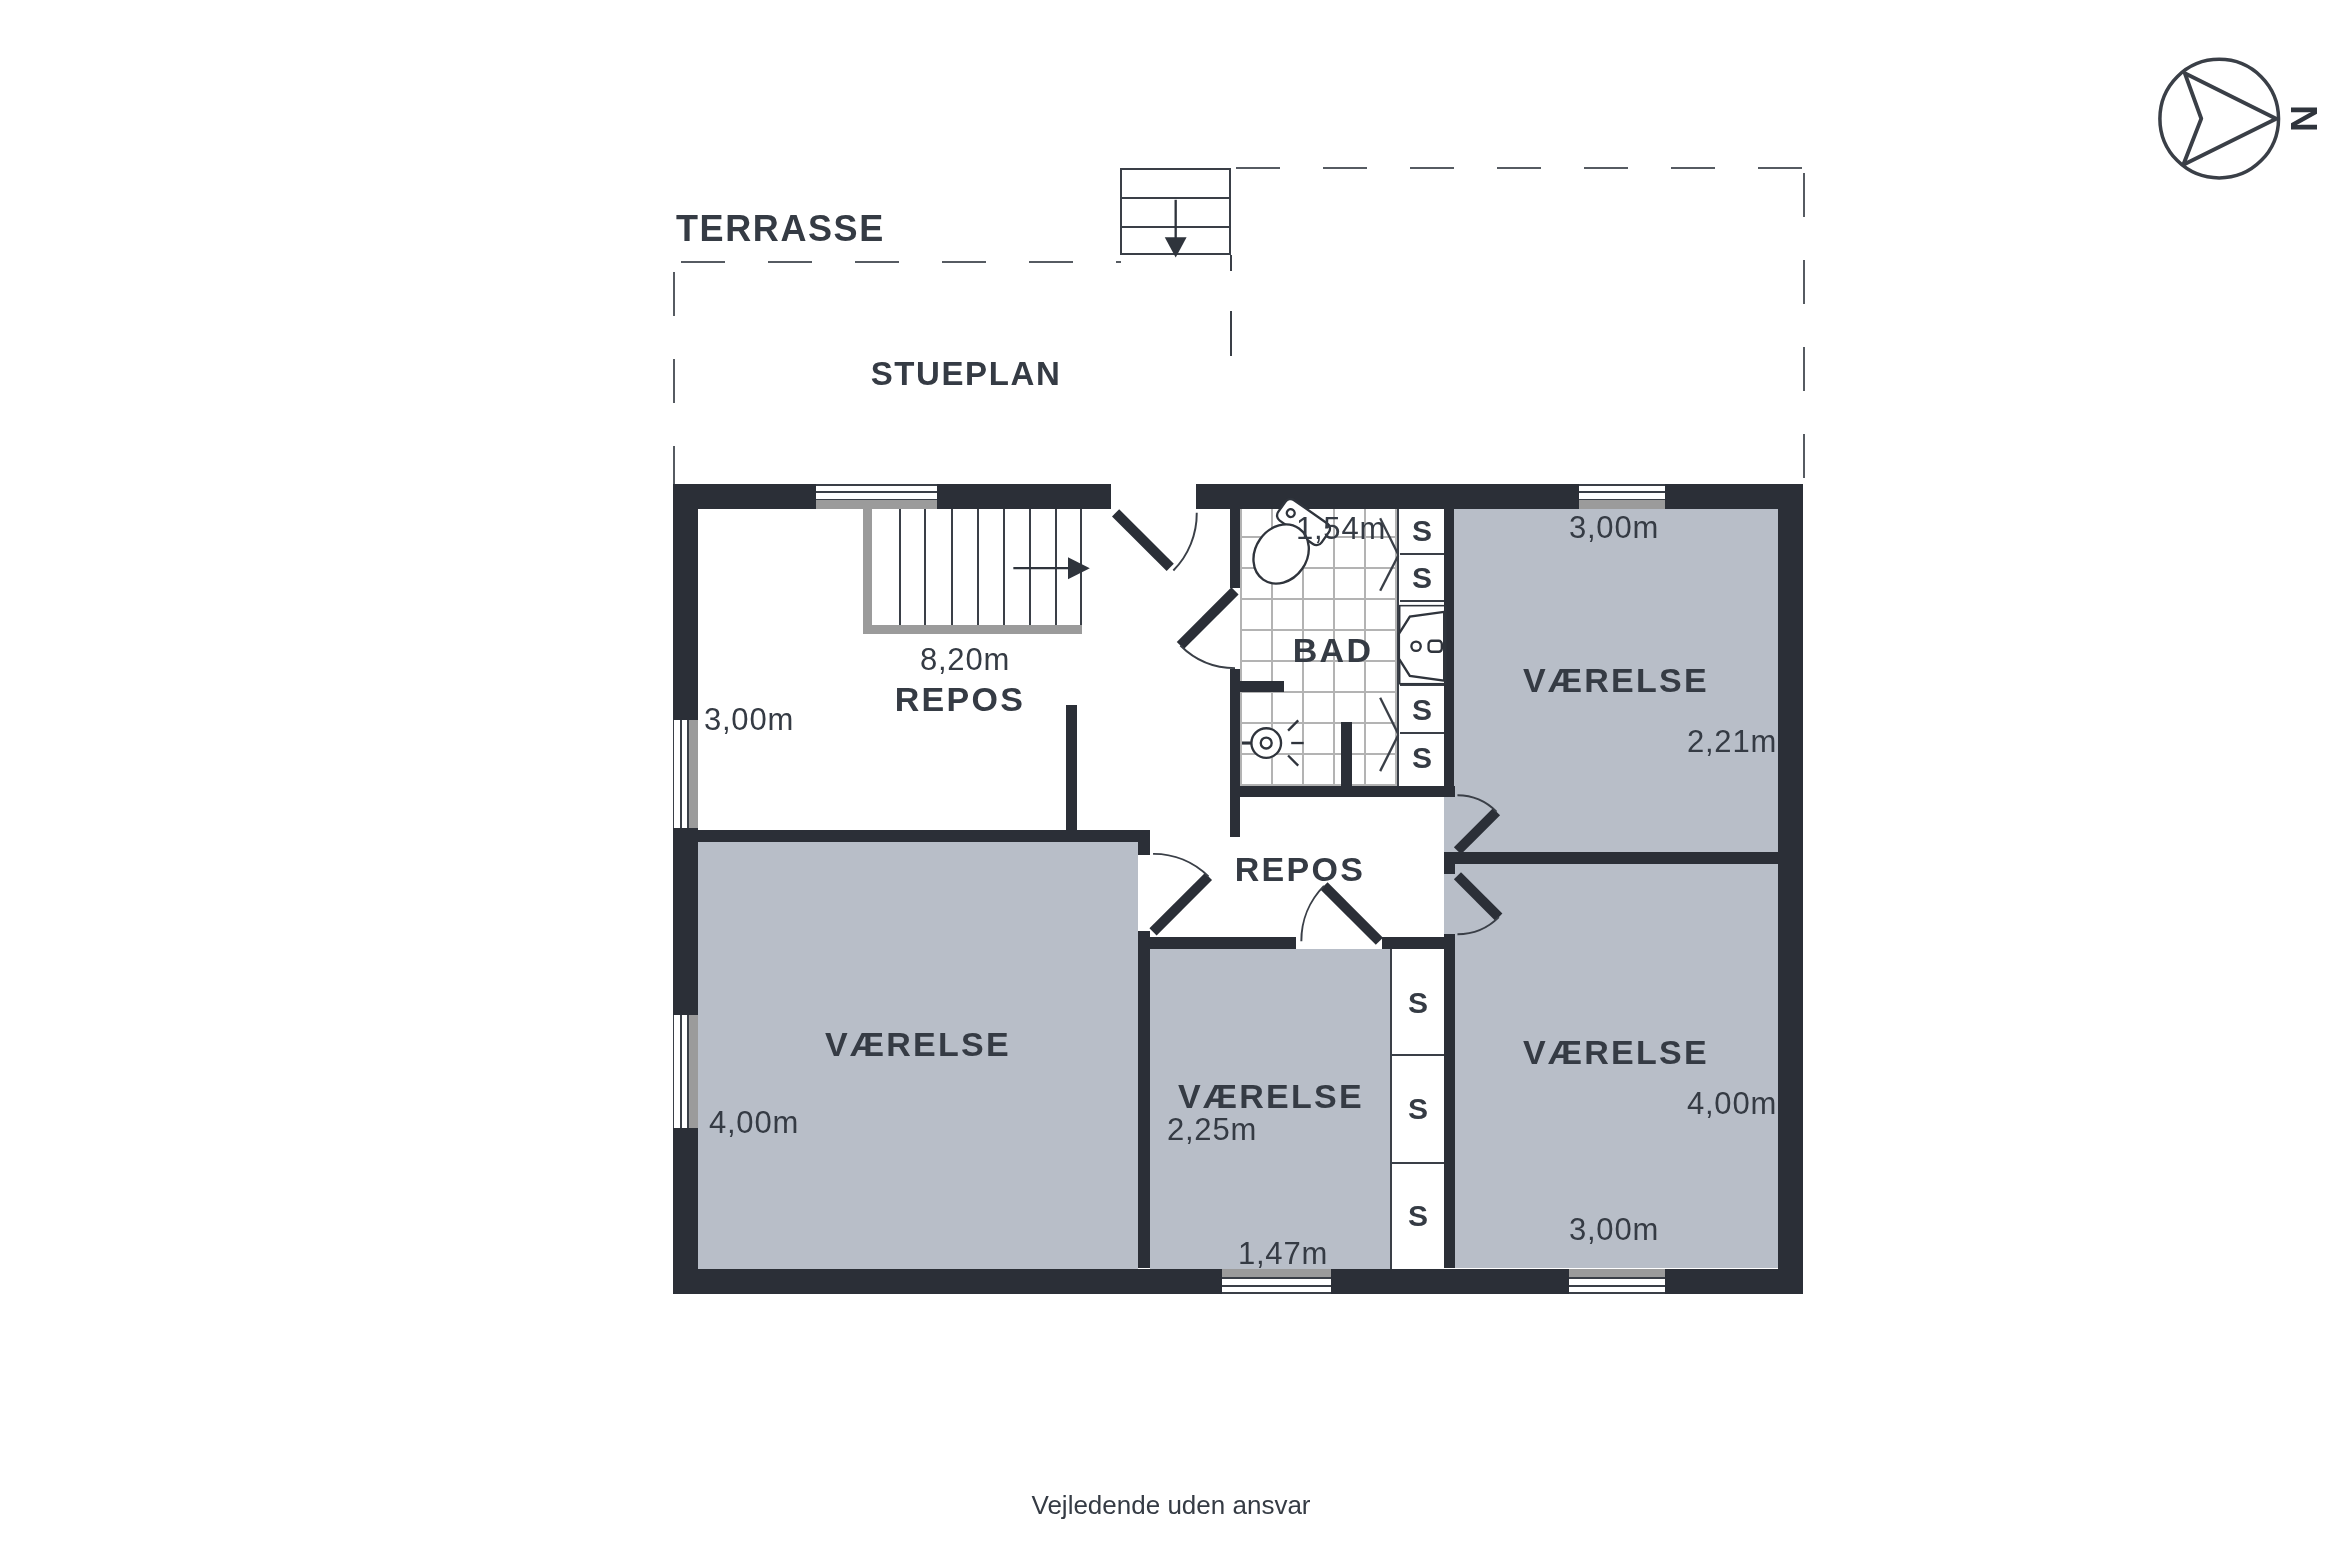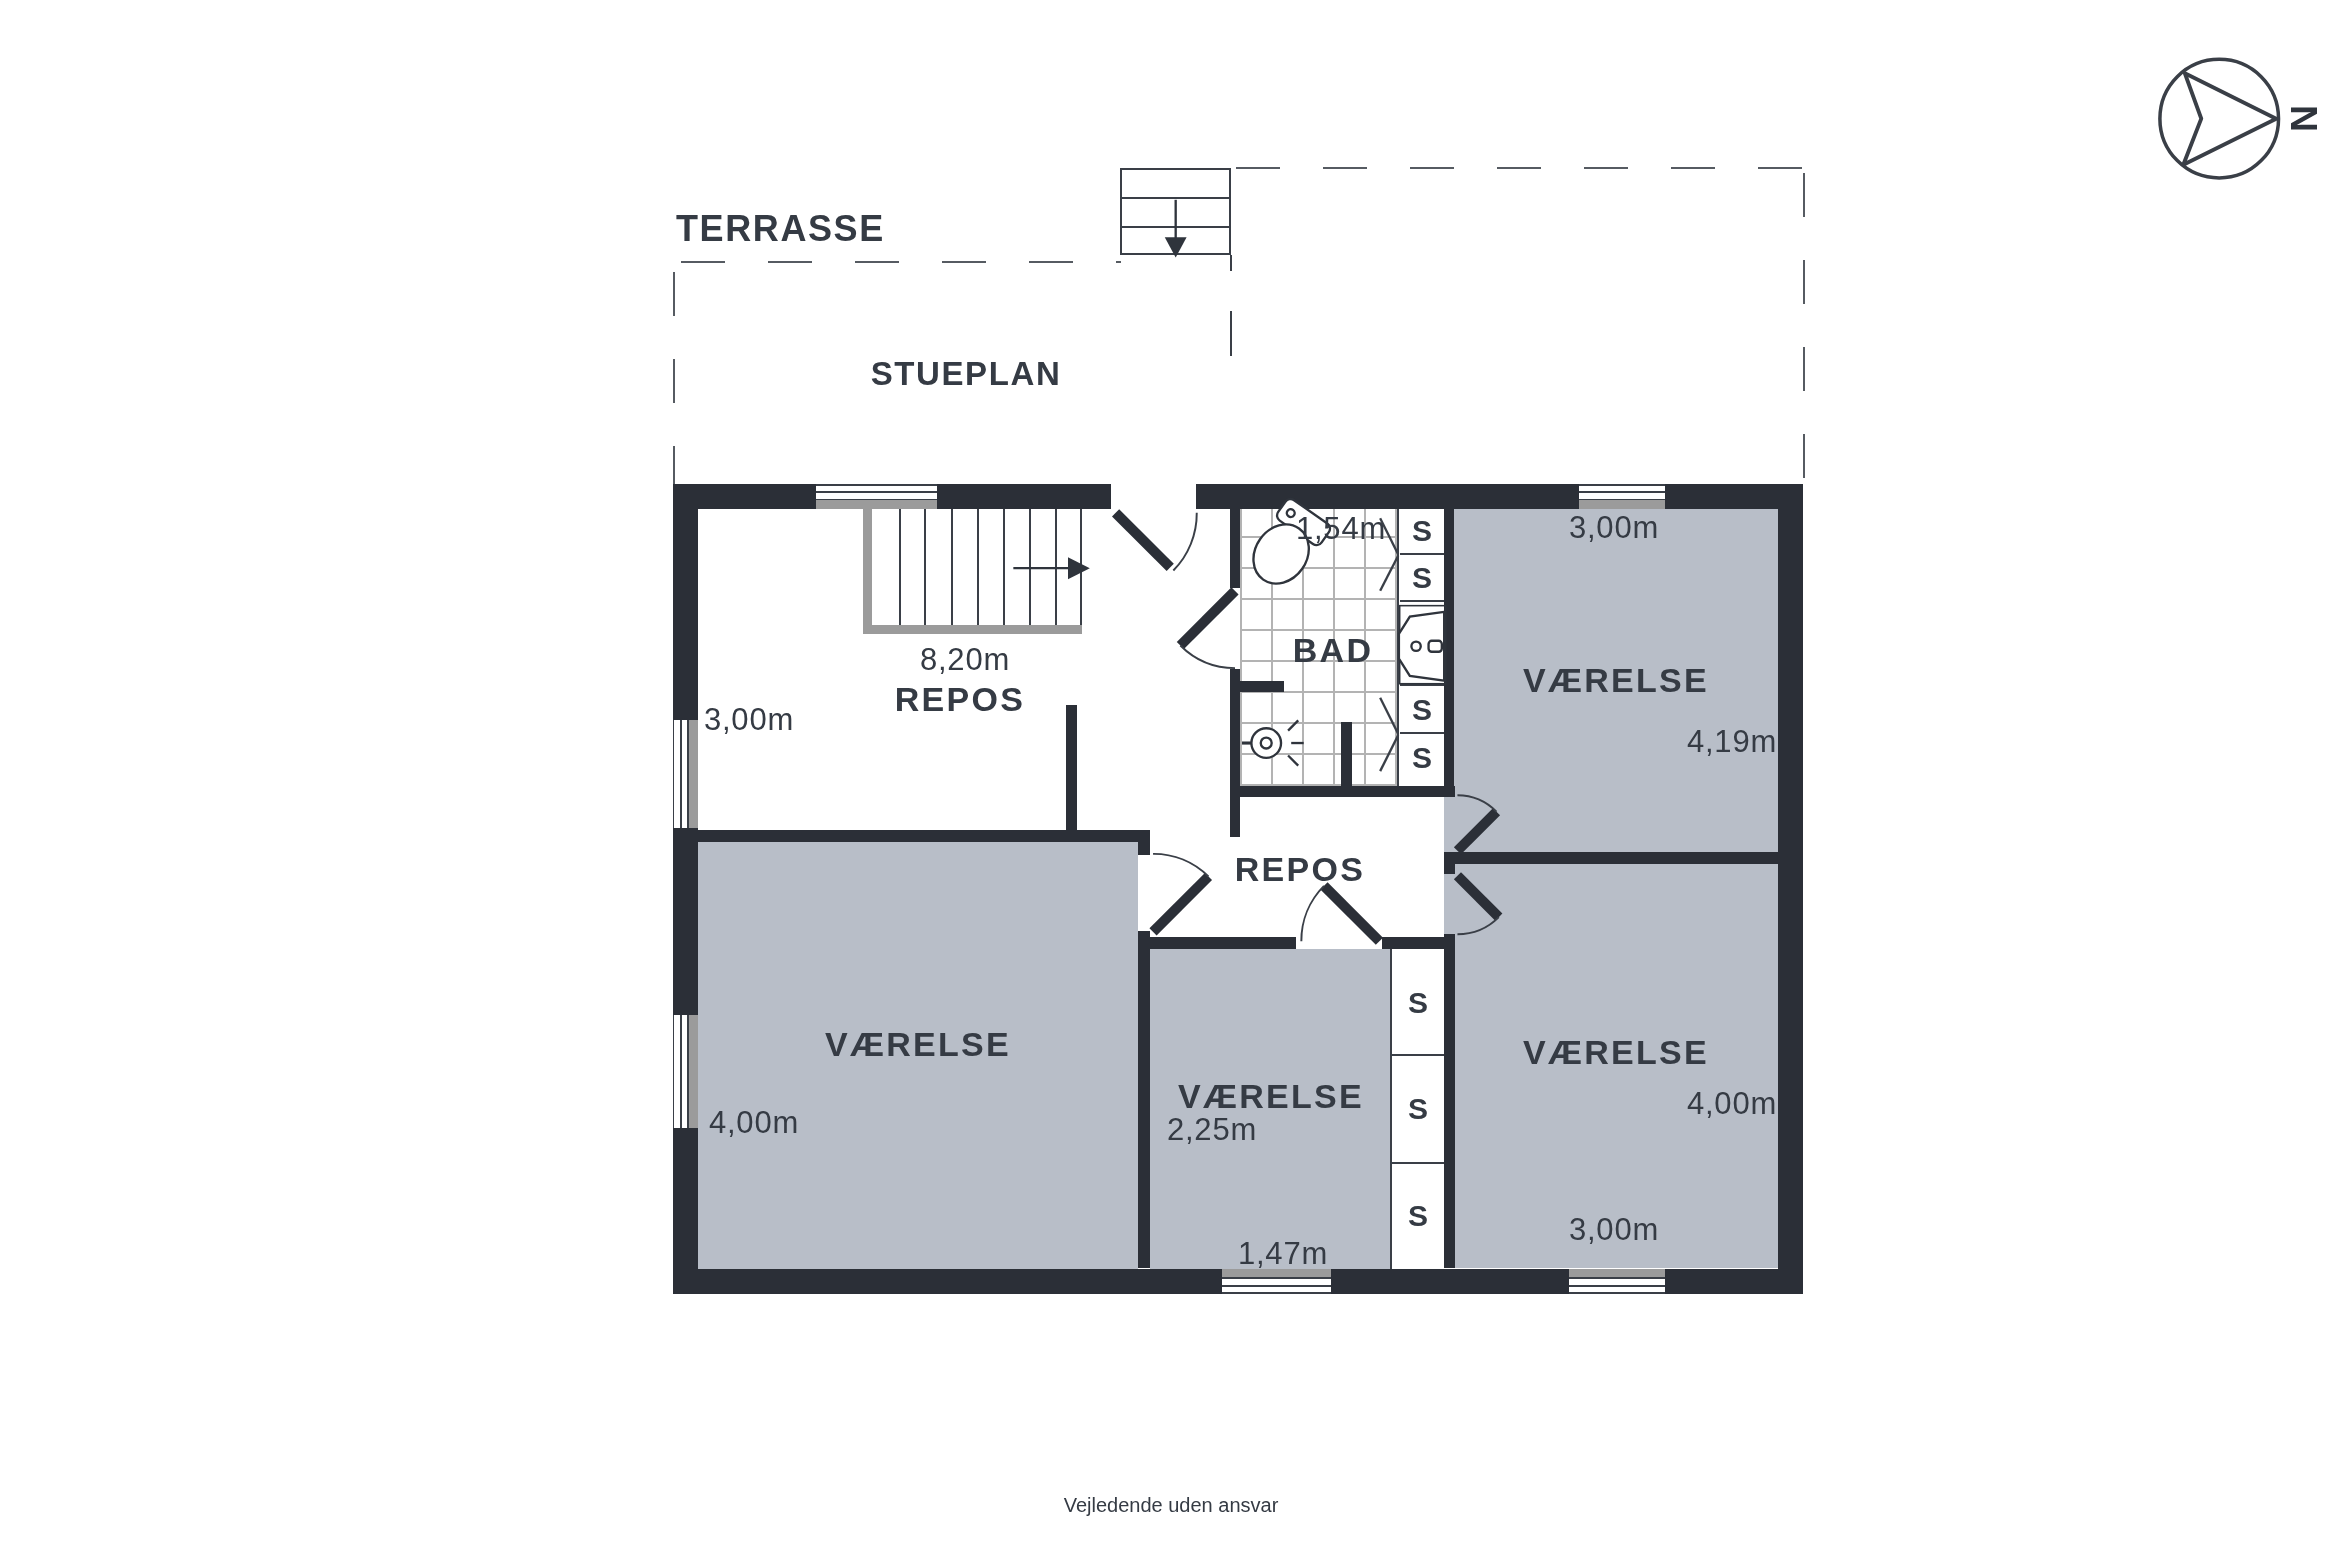--- a/index.html
+++ b/index.html
@@ -7,21 +7,21 @@
         font-family:"Liberation Sans",sans-serif;color:#353b44;}
   .wall{position:absolute;background:#2b2f37;}
   .thin{position:absolute;background:#3a3f47;}
   .gray{position:absolute;background:#b8bec8;}
   .lbl{position:absolute;transform:translate(-50%,-50%);white-space:nowrap;color:#353b44;}
   .room-name{font-size:34px;font-weight:700;letter-spacing:2.3px;}
   .dim{font-size:31px;font-weight:400;letter-spacing:0.8px;}
   .s-lbl{font-size:30px;font-weight:700;}
   .title{position:absolute;font-size:36px;font-weight:600;letter-spacing:1.6px;}
   .terr{font-size:33px;font-weight:600;letter-spacing:1.6px;}
-  .disc{font-size:20px;font-weight:400;letter-spacing:0px;}
+  .disc{font-size:26px;font-weight:400;letter-spacing:0px;}
   .dash-h{position:absolute;height:2.3px;background:repeating-linear-gradient(90deg,#565b62 0 44px,transparent 44px 87px);}
   .dash-v{position:absolute;width:2.3px;background:repeating-linear-gradient(180deg,#565b62 0 44px,transparent 44px 87px);}
   .solidline{position:absolute;background:#3a3f47;}
   .tiles{position:absolute;left:1240px;top:509px;width:157px;height:277px;background:
      repeating-linear-gradient(0deg,#b3b3b3 0 1.6px,transparent 1.6px 31px),
      repeating-linear-gradient(90deg,#b3b3b3 0 1.6px,transparent 1.6px 31px),#fff;}
   .stairbox{position:absolute;left:1120px;top:168px;width:111px;height:87px;border:2.3px solid #3a3f47;background:#fff;box-sizing:border-box;}
   .tread-v{position:absolute;width:1.6px;background:#3a3f47;}
   .graybar{position:absolute;background:#9b9b9b;}
   
@@ -224,21 +224,21 @@
   <div class="lbl room-name" style="left:960px;top:699px;">REPOS</div>
   <div class="lbl dim" style="left:749px;top:720px;">3,00m</div>
 
   <div class="lbl dim" style="left:1341px;top:529px;">1,54m</div>
   <div class="lbl room-name" style="left:1333px;top:650px;">BAD</div>
 
   <div class="lbl room-name" style="left:1300px;top:869px;">REPOS</div>
 
   <div class="lbl dim" style="left:1614px;top:528px;">3,00m</div>
   <div class="lbl room-name" style="left:1616px;top:680px;">VÆRELSE</div>
-  <div class="lbl dim" style="left:1732px;top:742px;">4,19m</div>
+  <div class="lbl dim" style="left:1732px;top:742px;">2,21m</div>
 
   <div class="lbl room-name" style="left:918px;top:1044px;">VÆRELSE</div>
   <div class="lbl dim" style="left:754px;top:1123px;">4,00m</div>
 
   <div class="lbl room-name" style="left:1271px;top:1096px;">VÆRELSE</div>
   <div class="lbl dim" style="left:1212px;top:1130px;">2,25m</div>
   <div class="lbl dim" style="left:1283px;top:1254px;">1,47m</div>
 
   <div class="lbl room-name" style="left:1616px;top:1052px;">VÆRELSE</div>
   <div class="lbl dim" style="left:1732px;top:1104px;">4,00m</div>

